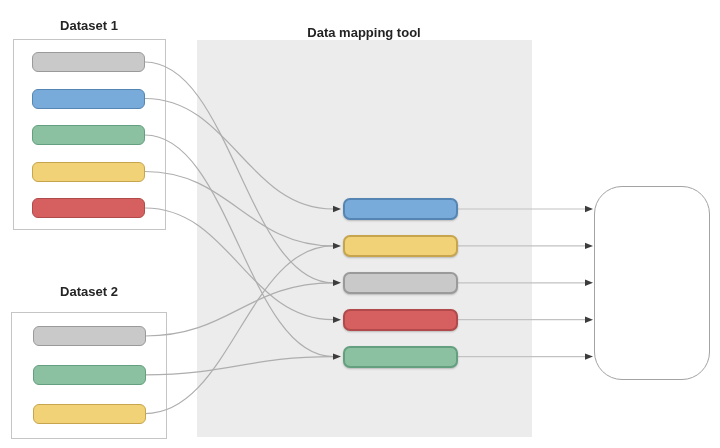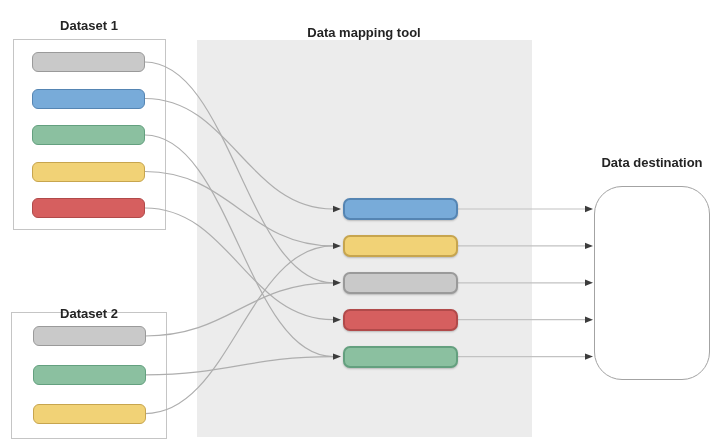--- a/index.html
+++ b/index.html
@@ -30,22 +30,21 @@
 </style>
 </head>
 <body>
 
 <div class="stage">
 
   <div class="panel" id="panel" style="background: rgb(236, 236, 236);"></div>
 
   <div class="heading" style="left:89px;top:18px;">Dataset 1</div>
   <div class="heading" style="left:364px;top:25px;">Data mapping tool</div>
-  <div class="heading" style="left:89px;top:306px;">Dataset 2</div>
-  <div class="heading" style="left:652px;top:155px;">Data destination</div>
+  <div class="heading" style="left:89px;top:284px;">Dataset 2</div>
 
   <div class="frame d1"></div>
   <div class="frame d2"></div>
   <div class="dest-box"></div>
 
   <svg id="wires" viewBox="0 0 720 448" xmlns="http://www.w3.org/2000/svg">
       <path d="M 145 62 C 230 62, 248 282.8, 333 282.8" fill="none" stroke="#aeaeae" stroke-width="1.2"></path>
       <path d="M 145 98.5 C 230 98.5, 248 209, 333 209" fill="none" stroke="#aeaeae" stroke-width="1.2"></path>
       <path d="M 145 135 C 230 135, 248 356.6, 333 356.6" fill="none" stroke="#aeaeae" stroke-width="1.2"></path>
       <path d="M 145 171.5 C 230 171.5, 248 245.9, 333 245.9" fill="none" stroke="#aeaeae" stroke-width="1.2"></path>

